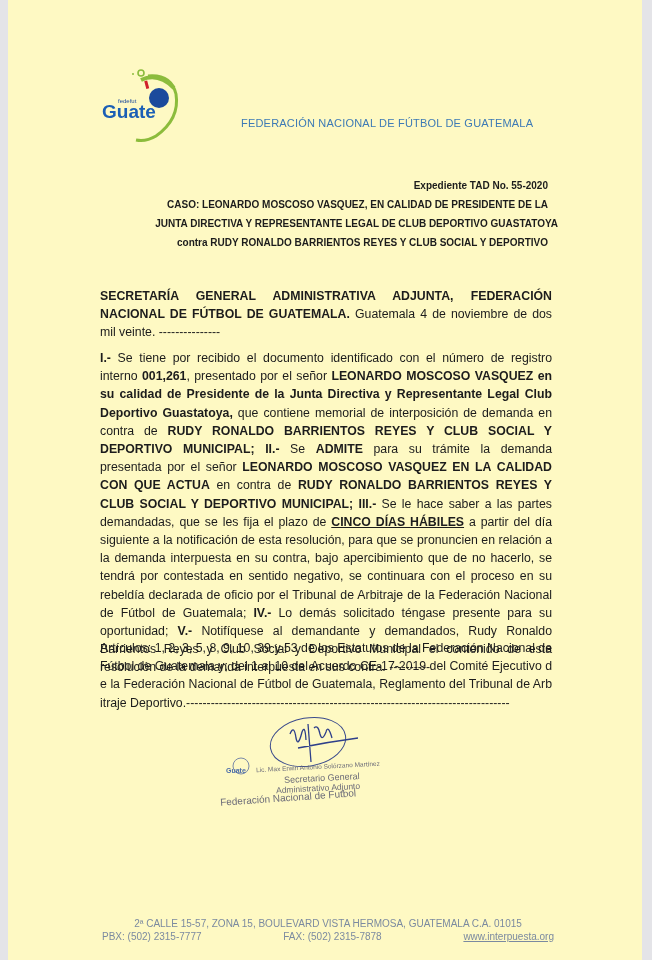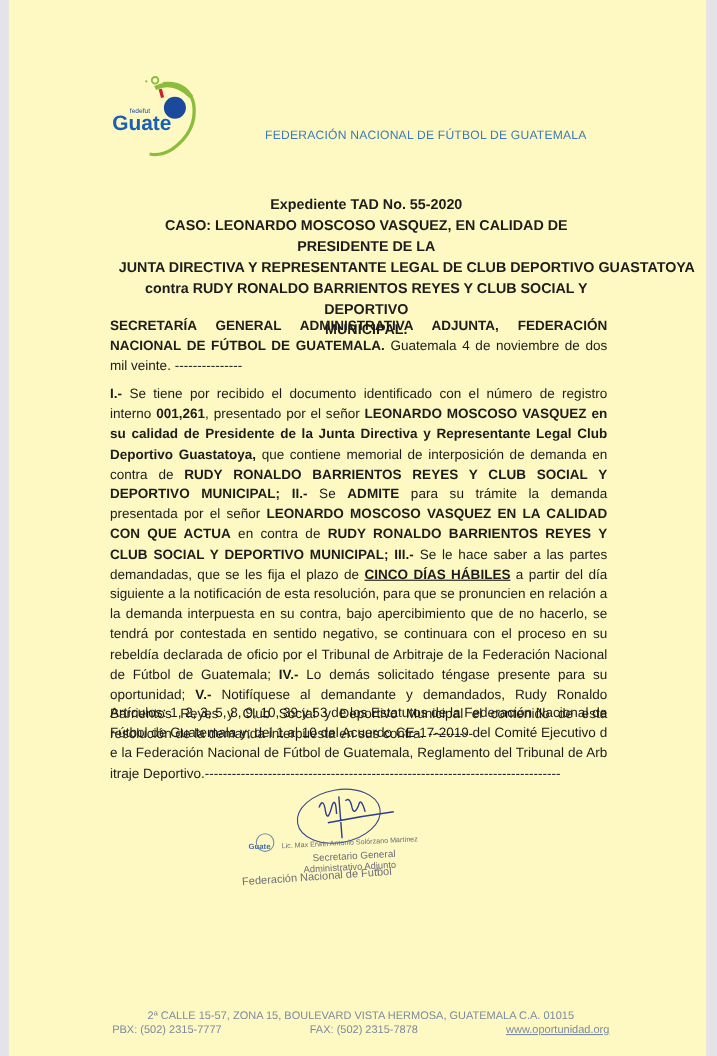--- a/index.html
+++ b/index.html
@@ -1,20 +1,20 @@
 <!DOCTYPE html>
 <html><head>
 <meta charset="utf-8">
 <style>
   html, body { margin:0; padding:0; }
   body { width:652px; height:960px; background:#e4e4e8; position:relative; overflow:hidden; font-family:"Liberation Sans", sans-serif; }
   .page { position:absolute; left:8px; top:0; width:634px; height:960px; background:#fef9c3; }
   .logo { position:absolute; left:88px; top:64px; width:90px; height:80px; }
   .org-title { position:absolute; left:233px; top:117px; font-size:11px; color:#3d7ab5; letter-spacing:0.2px; white-space:nowrap; }
-  .heading { position:absolute; left:110px; width:430px; top:176px; text-align:center; font-weight:bold; font-size:13px; line-height:19px; color:#1c1c1c; }
+  .heading { position:absolute; left:110px; width:430px; top:176px; text-align:right; font-weight:bold; font-size:10px; line-height:19px; color:#1c1c1c; }
   .para { position:absolute; left:92px; width:452px; font-size:12.3px; line-height:18.2px; color:#1c1c1c; text-align:justify; }
   .para b { font-weight:bold; }
   .p1 { top:287px; }
   .p2 { top:349px; }
   .p3 { top:639px; }
   .u { text-decoration:underline; font-weight:bold; }
   .sig { position:absolute; left:210px; top:712px; width:180px; height:105px; }
   .stamp-text { position:absolute; color:#6b6b78; font-size:9px; white-space:nowrap; }
   .footer { position:absolute; left:80px; width:480px; top:918px; font-size:10px; color:#7b8aa0; }
   .footer .addr { text-align:center; }
@@ -37,21 +37,20 @@
     <text x="6" y="54" font-size="19" font-weight="bold" fill="#1b5fb5" font-family="Liberation Sans, sans-serif">Guate</text>
   </svg>
 
   <div class="org-title">FEDERACIÓN NACIONAL DE FÚTBOL DE GUATEMALA</div>
 
   <div class="heading">
     <div>Expediente TAD No. 55-2020</div>
     <div>CASO: LEONARDO MOSCOSO VASQUEZ, EN CALIDAD DE PRESIDENTE DE LA</div>
     <div style="white-space:nowrap;margin-left:-10px;margin-right:-10px;">JUNTA DIRECTIVA Y REPRESENTANTE LEGAL DE CLUB DEPORTIVO GUASTATOYA</div>
     <div>contra RUDY RONALDO BARRIENTOS REYES Y CLUB SOCIAL Y DEPORTIVO</div>
-    <div>MUNICIPAL.</div>
   </div>
 
   <div class="para p1">
     <b>SECRETARÍA GENERAL ADMINISTRATIVA ADJUNTA, FEDERACIÓN NACIONAL DE FÚTBOL DE GUATEMALA.</b><span> Guatemala 4 de noviembre de dos mil veinte. ---------------</span>
   </div>
 
   <div class="para p2">
     <b>I.-</b><span> Se tiene por recibido el documento identificado con el número de registro interno </span><b>001,261</b><span>, presentado por el señor </span><b>LEONARDO MOSCOSO VASQUEZ en su calidad de Presidente de la Junta Directiva y Representante Legal Club Deportivo Guastatoya,</b><span>  que contiene memorial de interposición de demanda en contra de </span><b>RUDY RONALDO BARRIENTOS REYES Y CLUB SOCIAL Y DEPORTIVO MUNICIPAL;</b><b> II.-</b><span> Se </span><b>ADMITE</b><span> para su trámite la demanda presentada por el señor </span><b>LEONARDO MOSCOSO VASQUEZ EN LA CALIDAD CON QUE ACTUA</b><span> en contra de </span><b>RUDY RONALDO BARRIENTOS REYES Y CLUB SOCIAL Y DEPORTIVO MUNICIPAL;</b><b> III.-</b><span> Se le hace saber a las partes demandadas, que se les fija el plazo de </span><span class="u">CINCO DÍAS HÁBILES</span><span> a partir del día siguiente a la notificación de esta resolución, para que se pronuncien en relación a la demanda interpuesta en su contra, bajo apercibimiento que de no hacerlo, se tendrá por contestada en sentido negativo, se continuara con el proceso en su rebeldía declarada de oficio por el Tribunal de Arbitraje de la Federación Nacional de Fútbol de Guatemala;</span><b> IV.-</b><span> Lo demás solicitado téngase presente para su oportunidad;</span><b> V.-</b><span> Notifíquese al demandante y demandados, Rudy Ronaldo Barrientos Reyes y Club Social y Deportivo Municipal el contenido de esta resolución de la demanda interpuesta en sus contra. ----------</span>
   </div>
 
@@ -68,16 +67,16 @@
     <div class="stamp-text" style="left:66px;top:61px;transform:rotate(-3deg);">Secretario General</div>
     <div class="stamp-text" style="left:58px;top:71px;font-size:8.5px;transform:rotate(-3deg);">Administrativo Adjunto</div>
     <div class="stamp-text" style="left:2px;top:80px;font-size:10px;transform:rotate(-4deg);">Federación Nacional de Futbol</div>
   </div>
 
   <div class="footer">
     <div class="addr">2ª CALLE 15-57, ZONA 15, BOULEVARD VISTA HERMOSA, GUATEMALA C.A. 01015</div>
     <div class="row">
       <span>PBX: (502) 2315-7777</span>
       <span>FAX: (502) 2315-7878</span>
-      <span class="web">www.oportunidad.org</span>
+      <span class="web">www.interpuesta.org</span>
     </div>
   </div>
 </div>
 
 </body></html>

